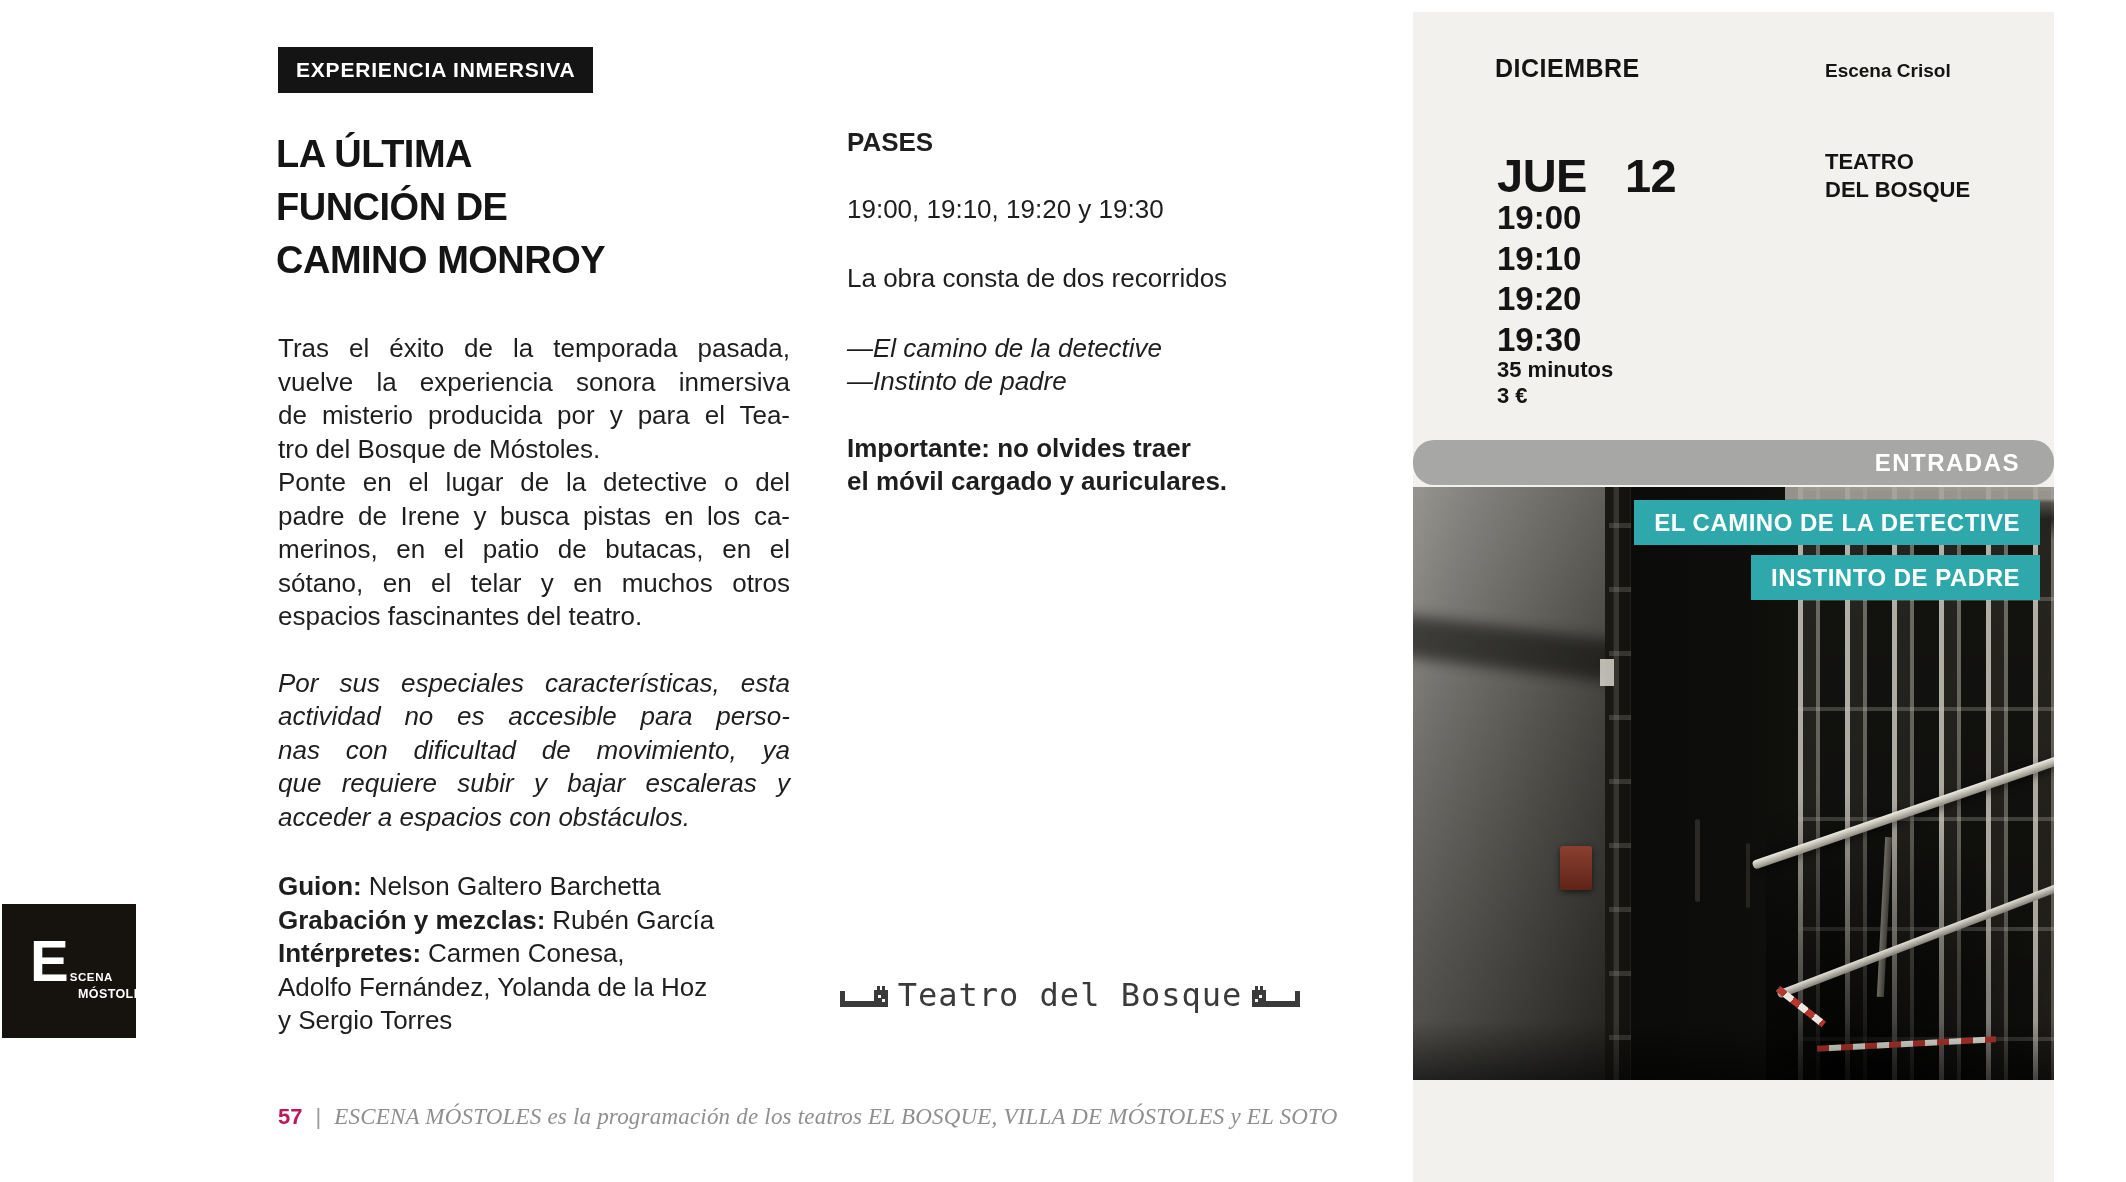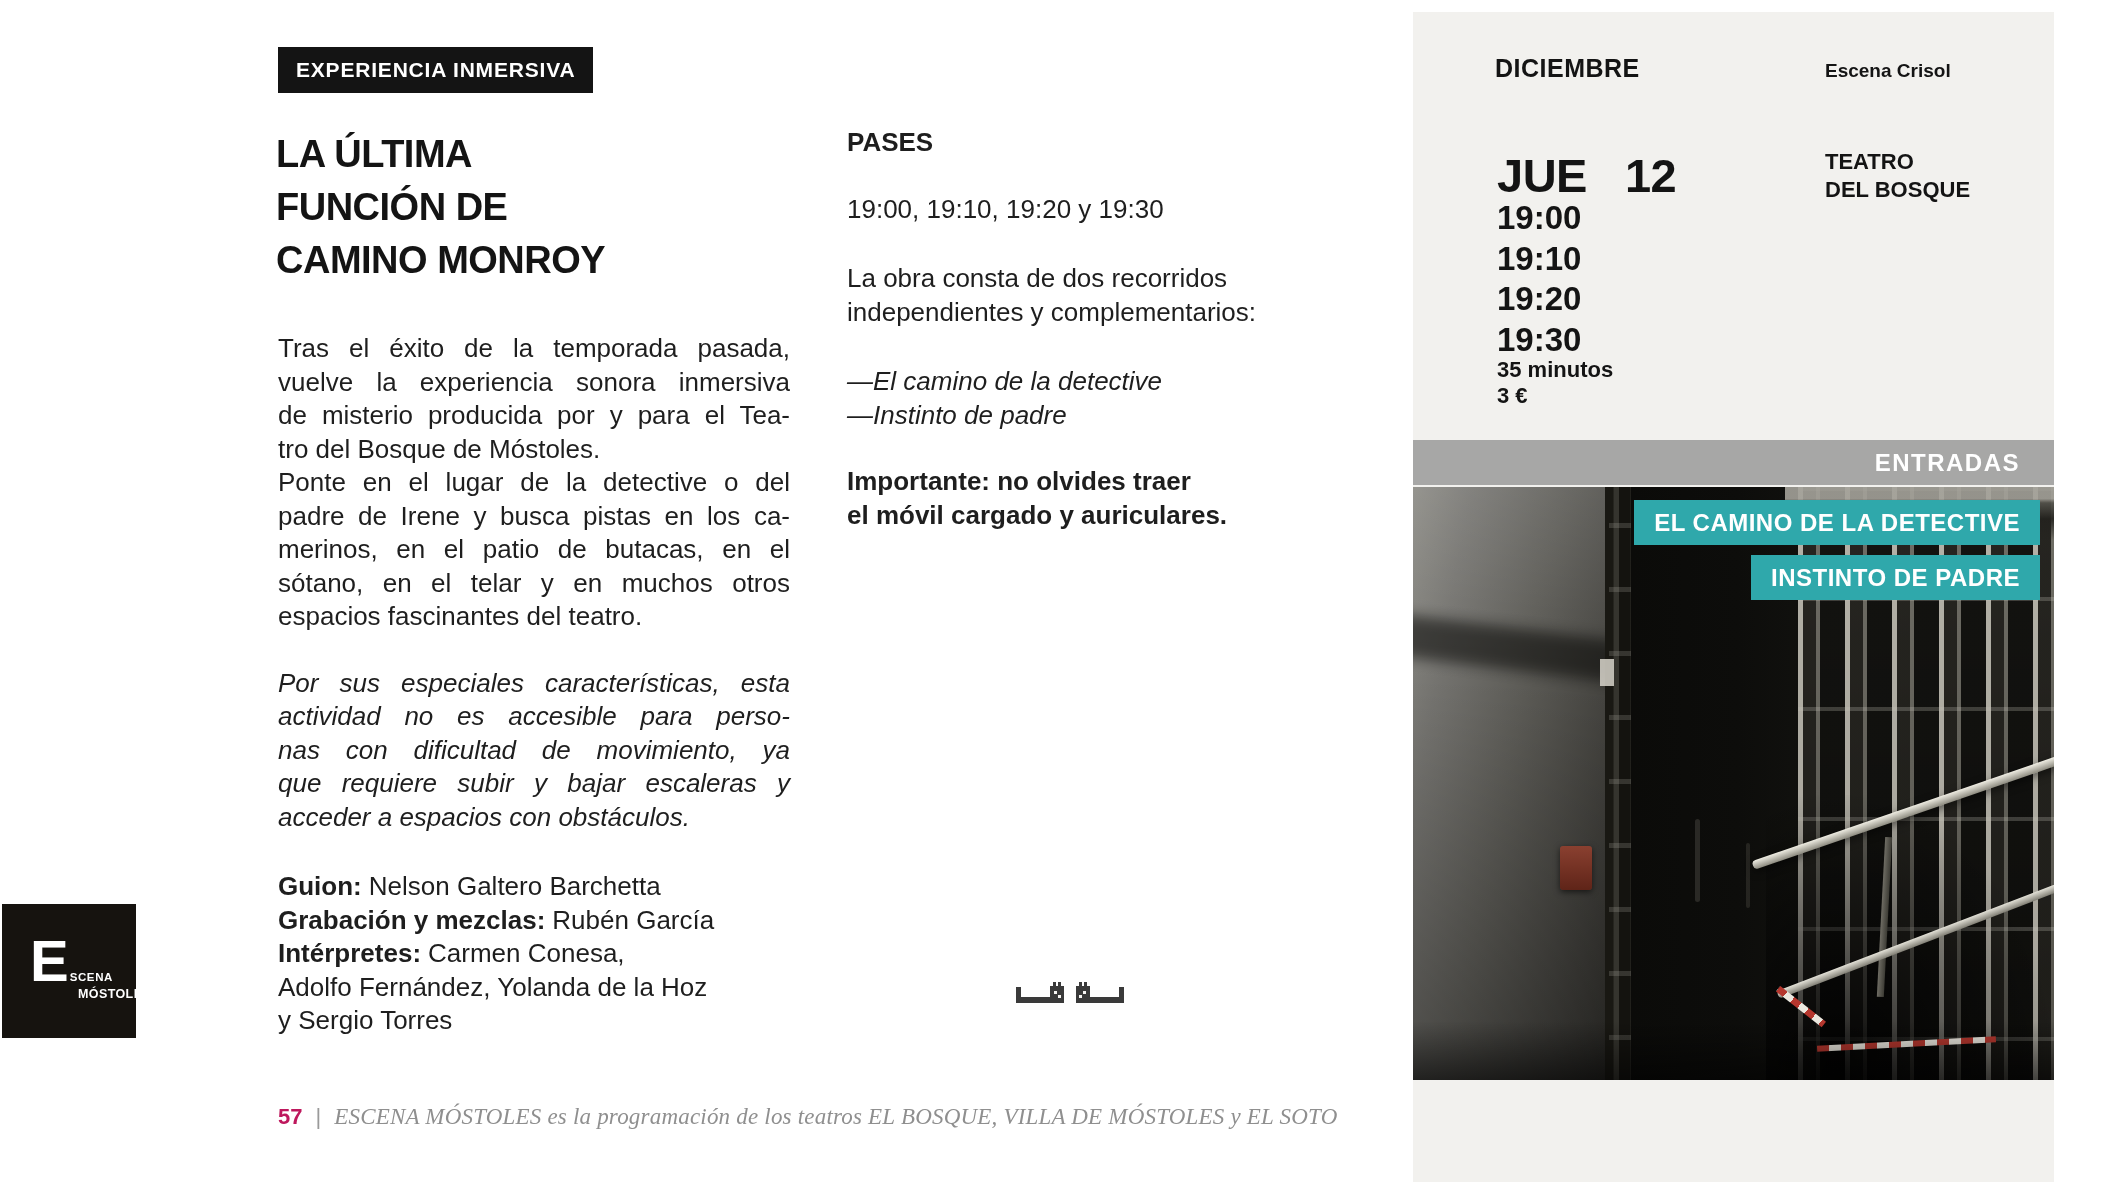--- a/index.html
+++ b/index.html
@@ -37,21 +37,21 @@
   
   .panel { position:absolute; left:1413px; top:12px; width:641px; height:1182px; background:var(--panel_bg,#f2f1ee); }
   .month { position:absolute; left:82px; top:42px; font-size:25px; font-weight:bold; letter-spacing:.5px; color:#141414; }
   .brand { position:absolute; left:412px; top:48px; font-size:19px; font-weight:bold; color:#141414; }
   .day-row { position:absolute; left:84px; top:136px; display:flex; gap:38px; font-size:47px; font-weight:bold; color:#141414; letter-spacing:-.5px;}
   .showtimes { position:absolute; left:84px; top:186px; font-size:33px; line-height:40.5px; font-weight:bold; color:#141414; }
   .duration { position:absolute; left:84px; top:345px; font-size:22px; line-height:26px; font-weight:bold; color:#141414; }
   .venue { position:absolute; left:412px; top:136px; font-size:22px; line-height:27.5px; font-weight:bold; color:#141414; }
   .entradas-bar { position:absolute; left:0; top:428px; width:641px; height:45px; background:var(--bar_gray,#a7a7a6);
     color:#fff; font-size:24px; font-weight:bold; letter-spacing:1.5px; text-align:right; line-height:45px;
-    padding-right:34px; cursor:pointer; }
+    padding-right:34px; cursor:pointer;border-radius:21px; }
   .route-badge { position:absolute; right:14px; height:45px; line-height:45px; padding:0 20px;
     background:var(--teal,#2fa8ab); color:#fff; font-size:24px; font-weight:bold; letter-spacing:.5px; white-space:nowrap; }
   .route-badge.b1 { top:488px; }
   .route-badge.b2 { top:543px; }
 
   
   .photo { position:absolute; left:0; top:475px; width:641px; height:593px; background:#0e0e0c; overflow:hidden; }
   .photo div { position:absolute; }
   .p-wall { left:0; top:0; width:34%; height:100%;
     background: linear-gradient(180deg, rgba(255,255,255,.10) 0%, rgba(0,0,0,0) 30%, rgba(0,0,0,.28) 100%),
@@ -141,39 +141,39 @@
       <div class="credit-line"><span class="credit-label"></span><span>Adolfo Fernández, Yolanda de la Hoz</span></div>
       <div class="credit-line"><span class="credit-label"></span><span>y Sergio Torres</span></div>
     </div>
   </div>
 
   <div class="mid-col">
     <div class="pases-h">PASES</div>
     <div class="times-line">19:00, 19:10, 19:20 y 19:30</div>
     <div class="desc">
         <div>La obra consta de dos recorridos</div>
-        <div>independientes y complementarios:</div>
       </div>
     <div class="routes">
         <div>—El camino de la detective</div>
         <div>—Instinto de padre</div>
       </div>
     <div class="important">
         <div>Importante: no olvides traer</div>
         <div>el móvil cargado y auriculares.</div>
       </div>
   </div>
 
   <div class="venue-logo">
     <svg class="castle-mark" width="52" height="30" viewBox="0 0 52 30">
       <path d="M2 11 h5 v10 h29 v6 H2 z" fill="#3a3a3a"></path>
       <path d="M36 27 V10 h3 V6 h3 v4 h2 V6 h3 v4 h3 v17 z" fill="#3a3a3a"></path>
       <rect x="40" y="15" width="3" height="3" fill="#f7f6f3"></rect>
       <rect x="44" y="19" width="3" height="3" fill="#f7f6f3"></rect>
     </svg>
+    <span class="venue-logo-text">Teatro del Bosque</span>
     <svg class="castle-mark flip" width="52" height="30" viewBox="0 0 52 30">
       <path d="M2 11 h5 v10 h29 v6 H2 z" fill="#3a3a3a"></path>
       <path d="M36 27 V10 h3 V6 h3 v4 h2 V6 h3 v4 h3 v17 z" fill="#3a3a3a"></path>
       <rect x="40" y="15" width="3" height="3" fill="#f7f6f3"></rect>
       <rect x="44" y="19" width="3" height="3" fill="#f7f6f3"></rect>
     </svg>
   </div>
 
   <div class="panel">
     <div class="month">DICIEMBRE</div>

